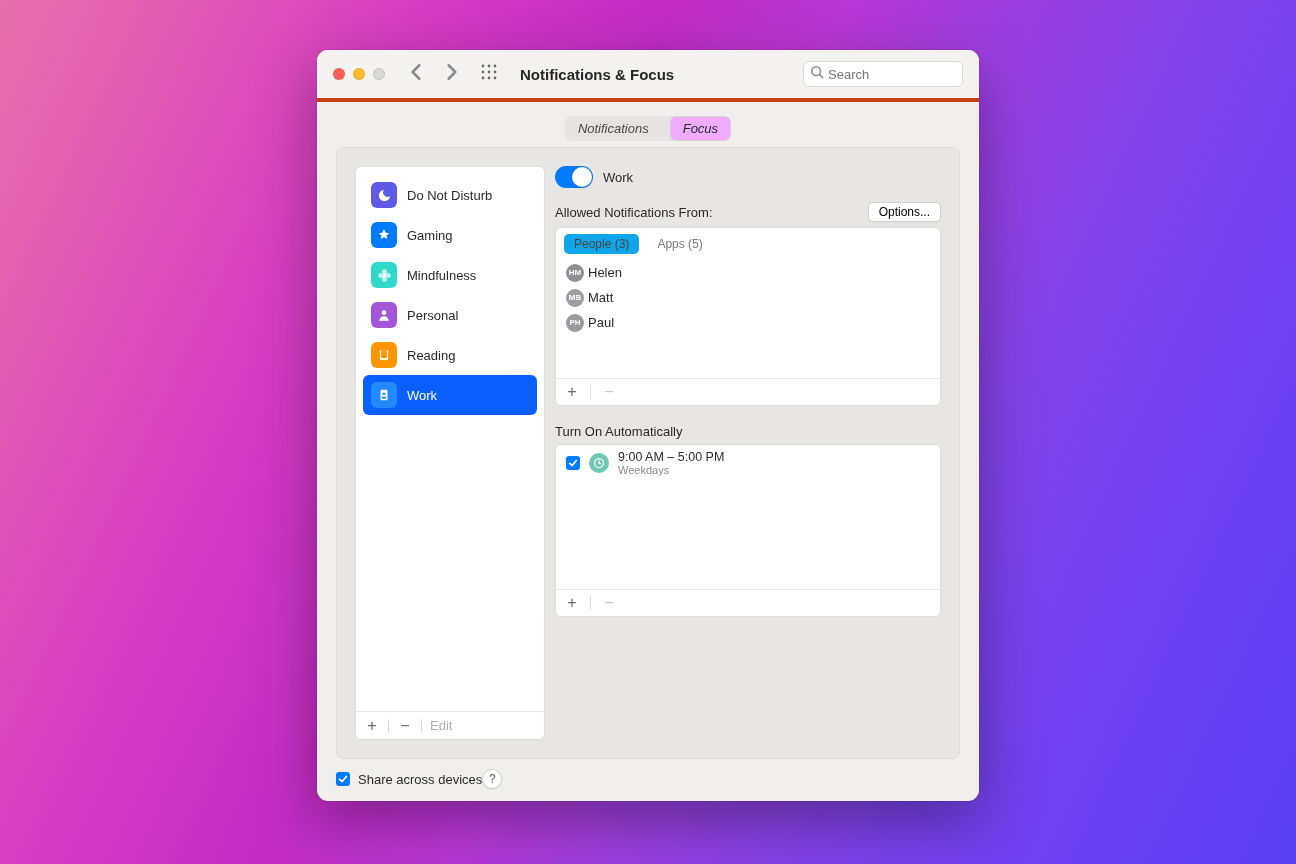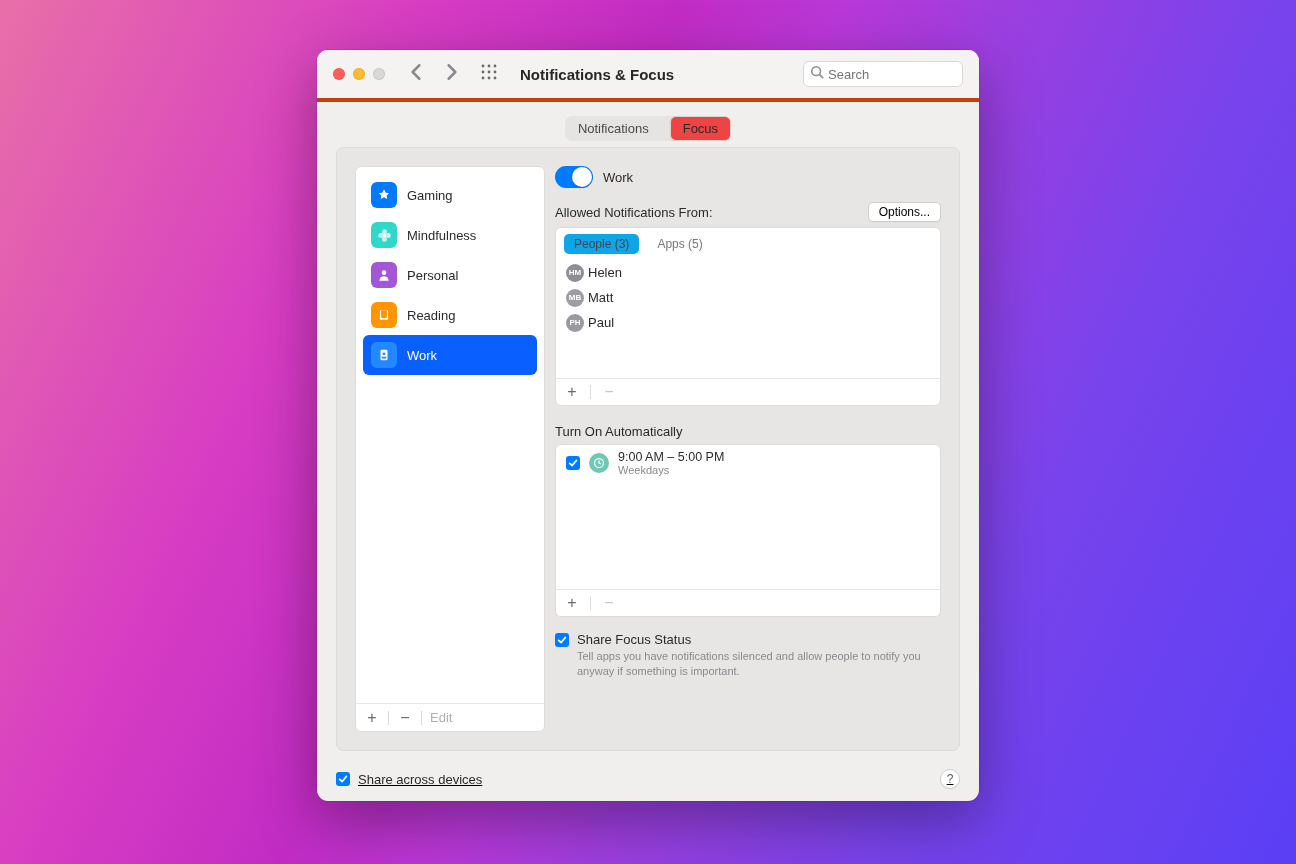--- a/index.html
+++ b/index.html
@@ -53,32 +53,32 @@
       width: 160px; height: 26px;
       background: #fff;
       border: 1px solid #d9d8d6;
       border-radius: 6px;
       padding: 0 6px;
       gap: 4px;
     }
     .search-field svg { width: 14px; height: 14px; color: #8e8e92; }
     .search-field input { border: none; outline: none; font-size: 13px; color: #8e8e92; width: 100%; background: transparent; }
     .content-wrap { flex: 1; display: flex; flex-direction: column; padding: 14px 19px 12px 19px; }
-    .tabs-row { display: flex; justify-content: center; margin-bottom: 6px; }
+    .tabs-row { display: flex; justify-content: center; margin-bottom: 6px; font-style: italic; }
     .seg-control {
       display: flex;
       background: #e5e4e2;
       border-radius: 7px;
       padding: 0;
       overflow: hidden;
       font-size: 13px;
     }
     .seg-item { padding: 4px 12px; color: #4a4a4a; cursor: pointer; border: 1px solid transparent; }
     .seg-item.active {
-      background: #ef4444;
+      background: #f0abfc;
       border-radius: 6px;
       border: 1px solid #d5d4d2;
       box-shadow: 0 1px 2px rgba(0,0,0,0.05);
       color: #2a2a2a;
       margin-left: 8px;
     }
     .main-panel {
       flex: 1;
       background: #e7e6e4;
       border: 1px solid #dcdbd9;
@@ -256,23 +256,22 @@
     .sched-time { font-size: 12.5px; color: #2a2a2a; }
     .sched-days { font-size: 11px; color: #8a8a8e; }
     .share-row {
       display: flex; align-items: flex-start; gap: 8px;
       margin-top: 15px;
     }
     .share-text { display: flex; flex-direction: column; gap: 2px; }
     .share-title { font-size: 13px; color: #2a2a2a; }
     .share-desc { font-size: 11px; color: #8a8a8e; line-height: 1.35; padding-right: 4px; }
     .bottom-row {
-      display: flex; align-items: center; justify-content: space-between;
-      margin-top: 18px;
-      text-decoration: underline;
+      display: flex; align-items: center; justify-content: flex-start;
+      margin-top: 10px;
     }
     .share-devices {
       display: flex; align-items: center; gap: 8px;
       font-size: 13px; color: #2a2a2a;
     }
     .help-btn {
       width: 20px; height: 20px;
       border-radius: 50%;
       background: #fff;
       border: 1px solid #cfcecb;
@@ -336,20 +335,28 @@
         <div class="seg-item">Notifications</div>
         <div class="seg-item active">Focus</div>
       </div>
     </div>
 
     <div class="main-panel">
       <div class="sidebar">
         <div class="sidebar-box">
           <div class="focus-list">
             <div class="focus-item">
+              <div class="fi-icon" style="background:#5e5ce6">
+                <svg width="15" height="15" viewBox="0 0 24 24" fill="white">
+                    <path d="M21 12.8A9 9 0 1111.2 3a7 7 0 009.8 9.8z"></path>
+                  </svg>
+              </div>
+              <span class="fi-label">Do Not Disturb</span>
+            </div>
+            <div class="focus-item">
               <div class="fi-icon" style="background:#007aff">
                 <svg width="14" height="14" viewBox="0 0 24 24" fill="white">
                     <path d="M12 2l3 6 6 1-4.5 4 1 6-5.5-3-5.5 3 1-6L3 9l6-1z"></path>
                   </svg>
               </div>
               <span class="fi-label">Gaming</span>
             </div>
             <div class="focus-item">
               <div class="fi-icon" style="background:#30d8c9">
                 <svg width="15" height="15" viewBox="0 0 24 24" fill="white">
@@ -457,31 +464,20 @@
               </div>
             </div>
           </div>
           <div class="add-remove-bar">
             <span class="footer-btn">+</span>
             <span class="footer-sep"></span>
             <span class="footer-btn" style="color:#c6c5c3">−</span>
           </div>
         </div>
 
-        <div class="share-row">
-          <div class="checkbox" style="margin-top:1px">
-            <svg viewBox="0 0 12 12" fill="none" stroke="white" stroke-width="2.2" stroke-linecap="round" stroke-linejoin="round">
-                <polyline points="2,6.5 5,9 10,3"></polyline>
-              </svg>
-          </div>
-          <div class="share-text">
-            <span class="share-title">Share Focus Status</span>
-            <span class="share-desc">Tell apps you have notifications silenced and allow people to notify you anyway if something is important.</span>
-          </div>
-        </div>
       </div>
     </div>
 
     <div class="bottom-row">
       <div class="share-devices">
         <div class="checkbox">
           <svg viewBox="0 0 12 12" fill="none" stroke="white" stroke-width="2.2" stroke-linecap="round" stroke-linejoin="round">
               <polyline points="2,6.5 5,9 10,3"></polyline>
             </svg>
         </div>

